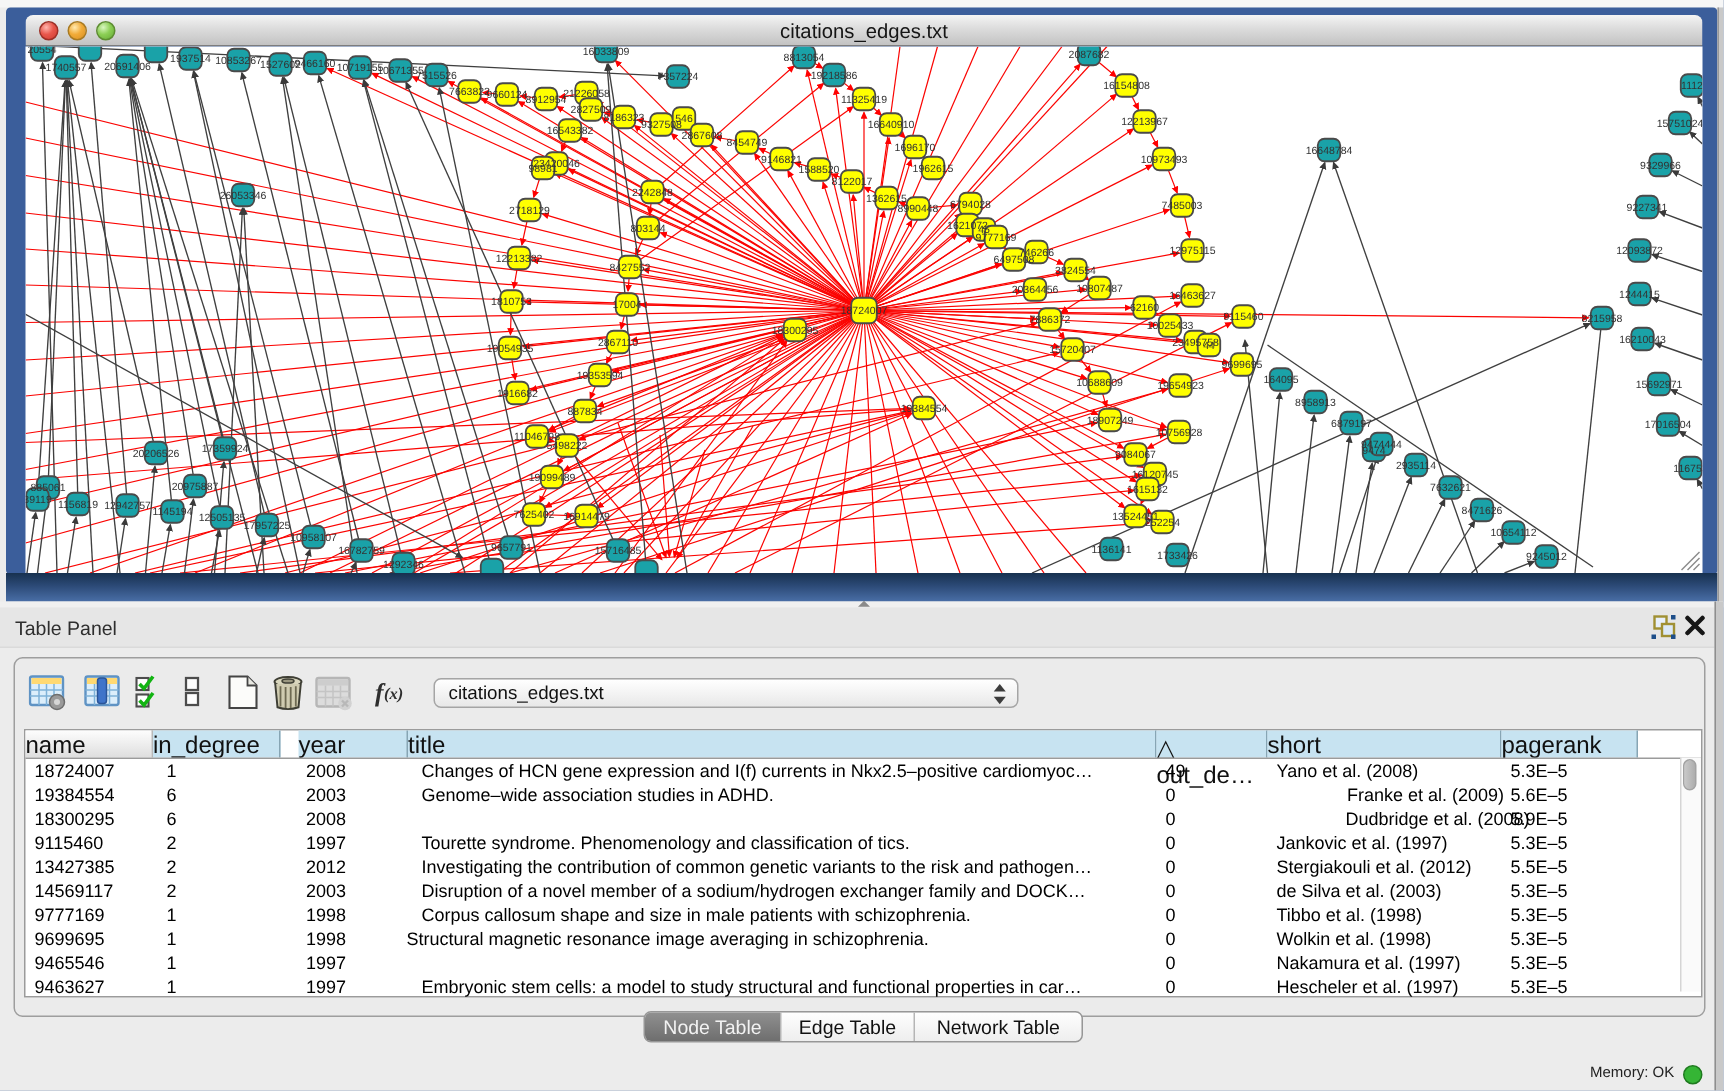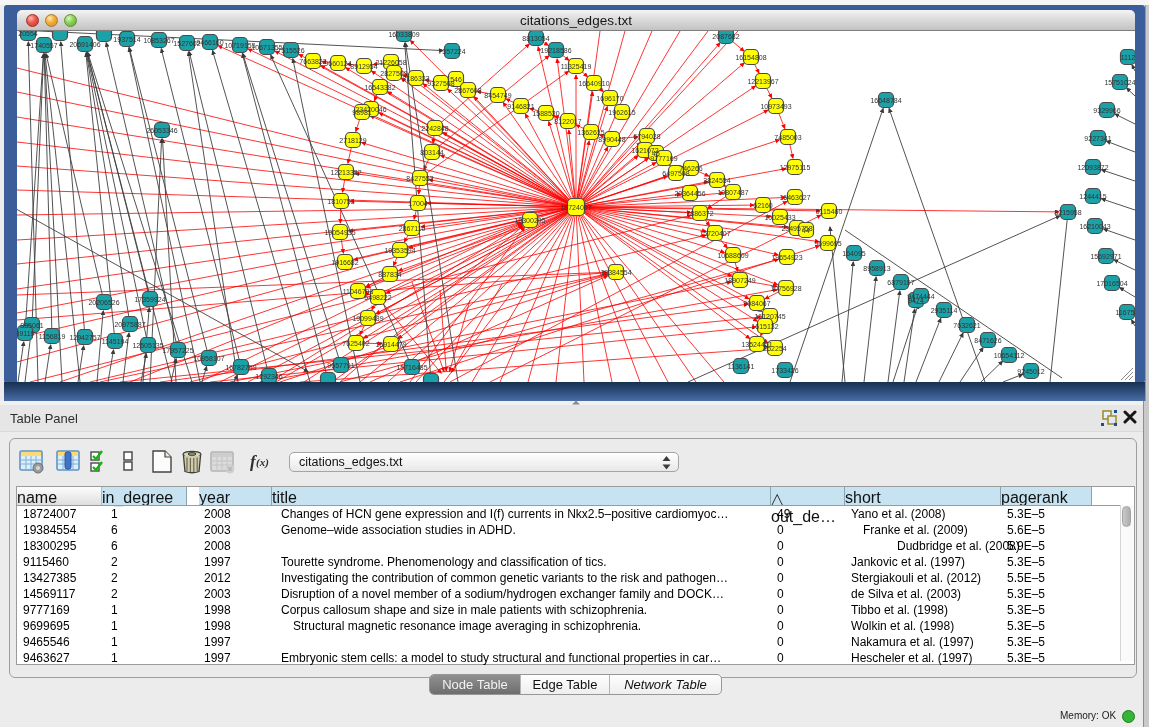--- a/index.html
+++ b/index.html
@@ -47,21 +47,21 @@
   border-radius:5px; border:1px solid #a2a2a2; }
 
 
 #tabs { left:429px; top:674px; width:293px; height:21px; border:1px solid #979797;
   border-radius:5px; background:linear-gradient(#fefefe,#eeeeee); font-size:13px; }
 #tab1 { left:0; top:0; width:90px; height:19px; border-radius:4px 0 0 4px;
   background:linear-gradient(#909090,#6e6e6e); color:#f2f2f2; text-align:center; padding-top:2px; }
 #tab2 { left:90px; top:0; width:89px; height:19px; border-left:1px solid #b5b5b5;
   color:#111; text-align:center; padding-top:2px; }
 #tab3 { left:179px; top:0; width:112px; height:19px; border-left:1px solid #b5b5b5;
-  color:#111; text-align:center; padding-top:2px;font-style:italic; }
+  color:#111; text-align:center; padding-top:2px; }
 #mem { left:1060px; top:710px; font-size:10px; color:#222; }
 #memdot { left:1122px; top:710px; width:13px; height:13px; border-radius:50%;
   background:#35b535; border:1px solid #1f7a1f; }
 </style></head>
 <body>
 
 <div class="abs" style="left:0;top:0;width:1149px;height:5px;background:#f6f6f6"></div>
 <div class="abs" id="winframe"></div>
 <div class="abs" id="winbottom"></div>
 <div class="abs" id="titlebar">
@@ -729,21 +729,21 @@
       <span style="left:760px">49</span>
       <span style="left:834px">Yano et al. (2008)</span>
       <span style="left:990px">5.3E–5</span>
     </div>
 <div class="tr" style="top:35px">
       <span style="left:6px">19384554</span>
       <span style="left:94px">6</span>
       <span style="left:187px">2003</span>
       <span style="left:264px">Genome–wide association studies in ADHD.</span>
       <span style="left:760px">0</span>
-      <span style="left:846px">Franke et al. (2009)</span>
+      <span style="left:881px">Franke et al. (2009)</span>
       <span style="left:990px">5.6E–5</span>
     </div>
 <div class="tr" style="top:51px">
       <span style="left:6px">18300295</span>
       <span style="left:94px">6</span>
       <span style="left:187px">2008</span>
       <span style="left:760px">0</span>
       <span style="left:880px">Dudbridge et al. (2008)</span>
       <span style="left:990px">5.9E–5</span>
     </div>
@@ -780,21 +780,21 @@
       <span style="left:187px">1998</span>
       <span style="left:264px">Corpus callosum shape and size in male patients with schizophrenia.</span>
       <span style="left:760px">0</span>
       <span style="left:834px">Tibbo et al. (1998)</span>
       <span style="left:990px">5.3E–5</span>
     </div>
 <div class="tr" style="top:131px">
       <span style="left:6px">9699695</span>
       <span style="left:94px">1</span>
       <span style="left:187px">1998</span>
-      <span style="left:276px">Structural magnetic resonance image averaging in schizophrenia.</span>
+      <span style="left:254px">Structural magnetic resonance image averaging in schizophrenia.</span>
       <span style="left:760px">0</span>
       <span style="left:834px">Wolkin et al. (1998)</span>
       <span style="left:990px">5.3E–5</span>
     </div>
 <div class="tr" style="top:147px">
       <span style="left:6px">9465546</span>
       <span style="left:94px">1</span>
       <span style="left:187px">1997</span>
       <span style="left:760px">0</span>
       <span style="left:834px">Nakamura et al. (1997)</span>

